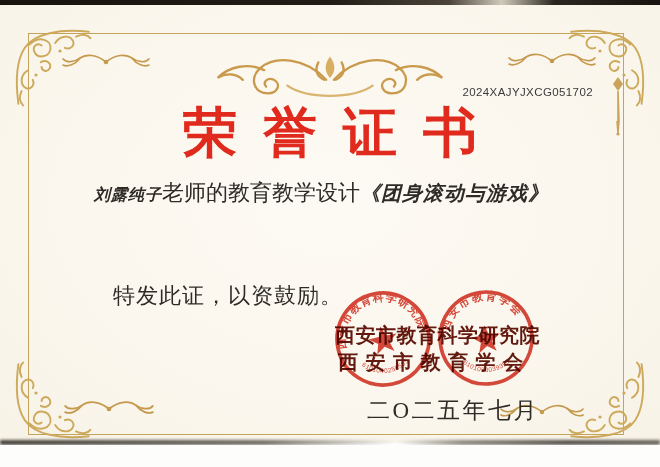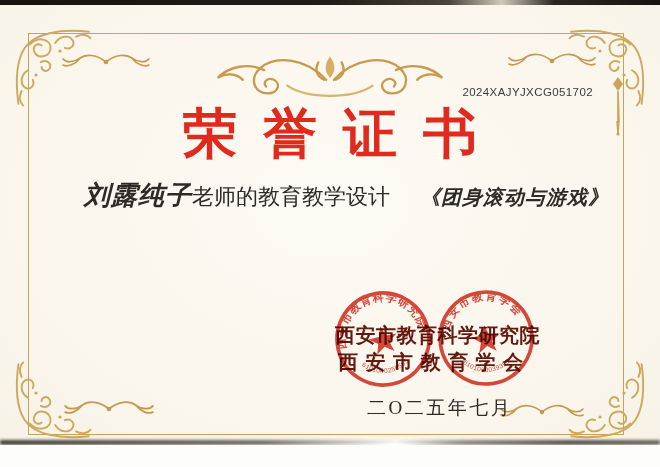--- a/index.html
+++ b/index.html
@@ -36,38 +36,38 @@
   .fl-tr{left:506px;top:42px;width:92px;height:28px;transform:scaleX(-1);}
   .fl-bl{left:62px;top:390px;width:94px;height:28px;}
   .fl-date{left:498px;top:394px;width:88px;height:26px;transform:scaleX(-1);}
   .finial{position:absolute;left:611px;top:72px;width:14px;height:60px;}
 
   .serial{position:absolute;left:0;top:81px;width:593px;text-align:right;
     font-family:"Liberation Sans","DejaVu Sans",sans-serif;
     font-size:11.5px;letter-spacing:.4px;color:#3a3a3a;}
 
   .title{position:absolute;left:0;top:99px;width:660px;text-align:center;
-    font-family:Liberation Sans, sans-serif;
+    font-family:Liberation Serif, serif;
     font-size:54px;font-weight:900;color:#e02a1e;
     letter-spacing:26px;text-indent:26px;line-height:1.1;}
 
   .bodyline{position:absolute;color:#2e2b27;font-size:22px;white-space:nowrap;}
   .l1{left:84px;top:173px;}
-  .l1 .name{font-style:italic;font-weight:600;font-size:26px;letter-spacing:1px;}
-  .l1 .work{font-style:italic;font-weight:600;font-size:20px;margin-left:30px;letter-spacing:1px;}
+  .l1 .name{font-style:italic;font-weight:600;font-size:16px;letter-spacing:1px;margin-left:10px;}
+  .l1 .work{font-style:italic;font-weight:600;font-size:20px;letter-spacing:1px;}
   .l2{left:61px;top:207px;letter-spacing:.3px;}
   .l3{left:61px;top:241px;}
   .l3 .grade{font-style:italic;font-weight:700;font-size:25px;margin:0 10px;}
   .l4{left:113px;top:276px;letter-spacing:1px;}
 
   .issuer{position:absolute;font-weight:700;color:#64190f;mix-blend-mode:multiply;white-space:nowrap;}
   .issuer1{left:335px;top:317px;font-size:20px;letter-spacing:.5px;}
   .issuer2{left:338px;top:344px;font-size:20px;letter-spacing:7.5px;}
 
-  .date{position:absolute;left:367px;top:390px;font-size:19px;letter-spacing:2.5px;color:#2e2b27;}
+  .date{position:absolute;left:367px;top:390px;font-size:23px;letter-spacing:2.5px;color:#2e2b27;}
 
   .stamp{position:absolute;width:104px;height:104px;mix-blend-mode:multiply;opacity:.92;}
   .s1{left:331px;top:282px;transform:rotate(-12deg);}
   .s2{left:434px;top:281px;transform:rotate(-8deg);}
   .stamp text{font-family:"Liberation Serif","DejaVu Serif",serif;}
   .stamp .num{font-family:"Liberation Sans","DejaVu Sans",sans-serif;}
 </style>
 </head>
 <body>
 
@@ -189,20 +189,21 @@
       </g>
     </svg>
 
     <div class="serial">2024XAJYJXCG051702</div>
 
     <div class="title">荣誉证书</div>
 
     <div class="bodyline l1">
       <span class="name">刘露纯子</span><span>老师的教育教学设计</span><span class="work">《团身滚动与游戏》</span>
     </div>
+    <div class="bodyline l4">特发此证，以资鼓励。</div>
 
     <svg class="stamp s1" viewBox="0 0 104 104">
       <defs>
         <path id="arcA" d="M16,64 A38,38 0 1 1 88,64"></path>
         <path id="numA" d="M24.5,72 A34,34 0 0 0 79.5,72"></path>
       </defs>
       <circle cx="52" cy="52" r="46" fill="none" stroke="#d43a2c" stroke-width="3.6"></circle>
       <polygon fill="#d43a2c" points="52,39 55.5,49.1 66.3,49.4 57.7,55.9 60.8,66.1 52,60 43.2,66.1 46.3,55.9 37.7,49.4 48.5,49.1"></polygon>
       <text font-size="11" font-weight="700" fill="#d43a2c" letter-spacing="1">
         <textPath href="#arcA" startOffset="7%">西安市教育科学研究院</textPath>

